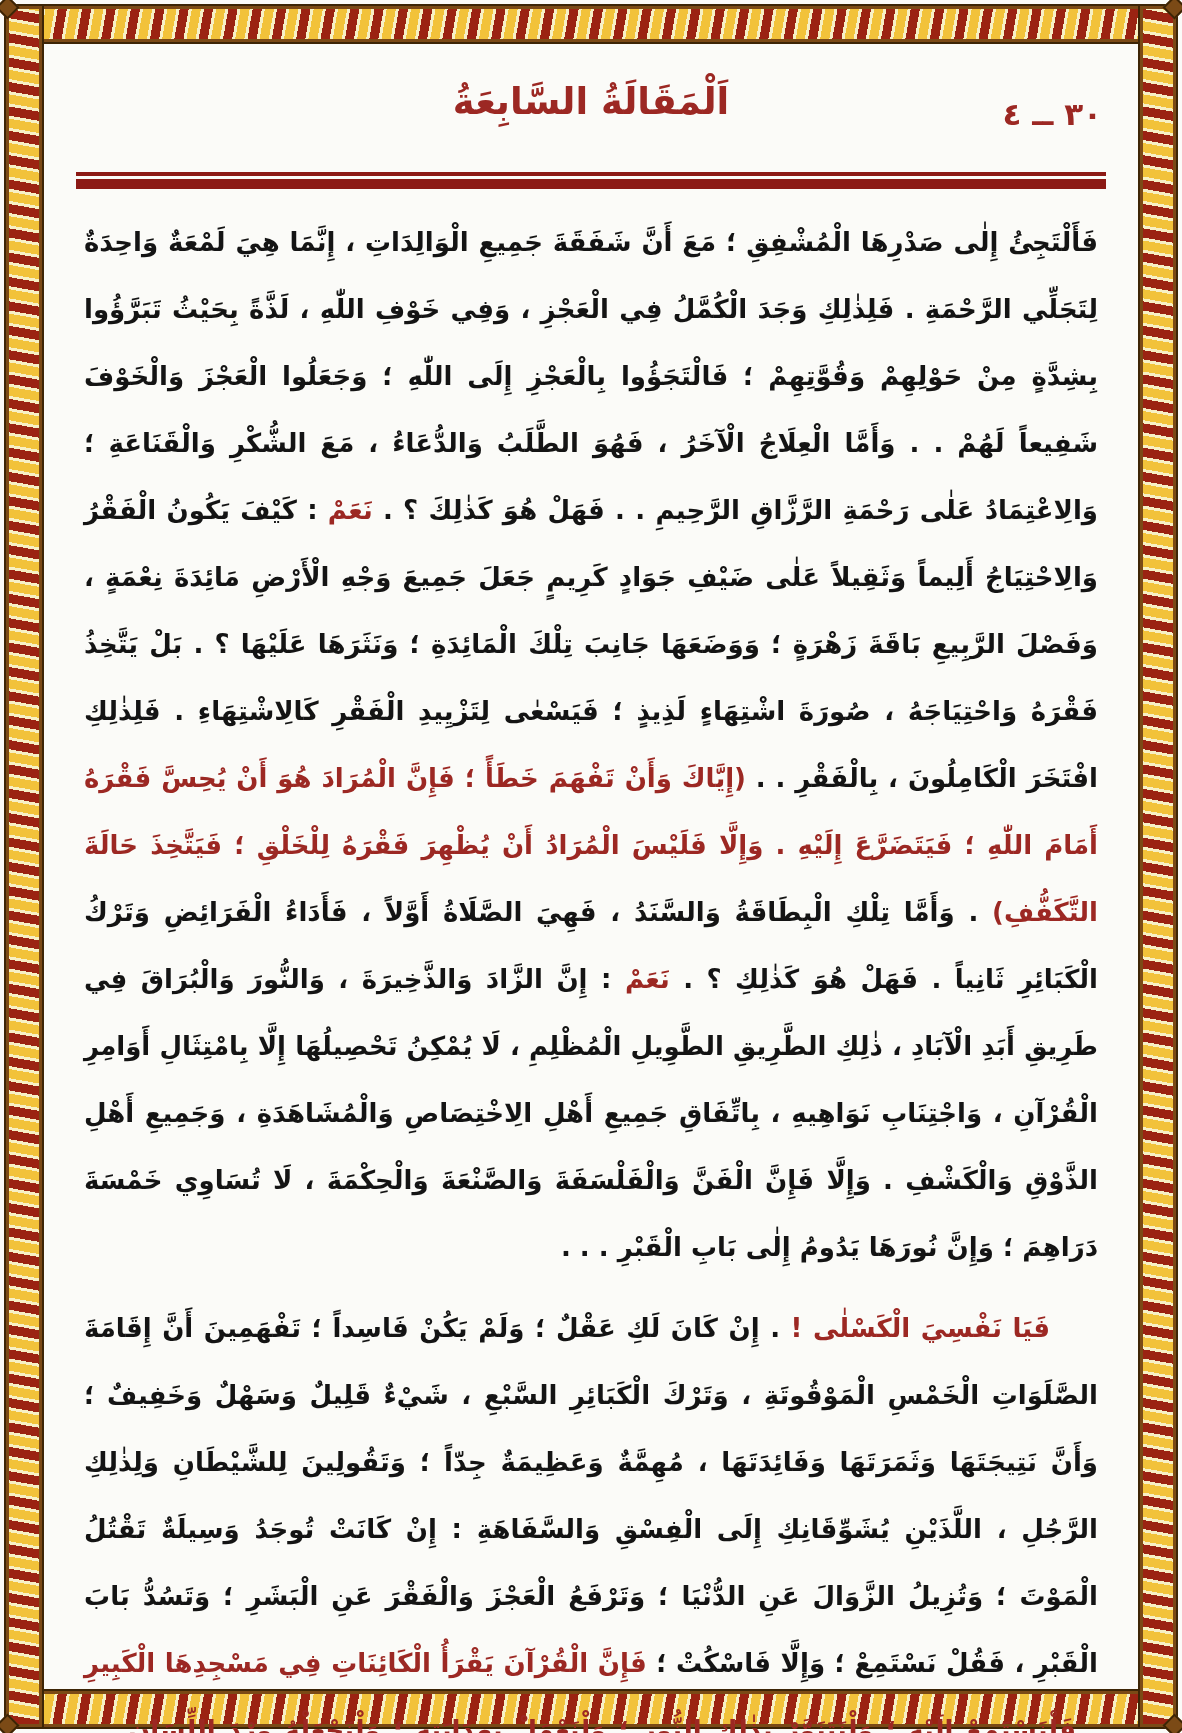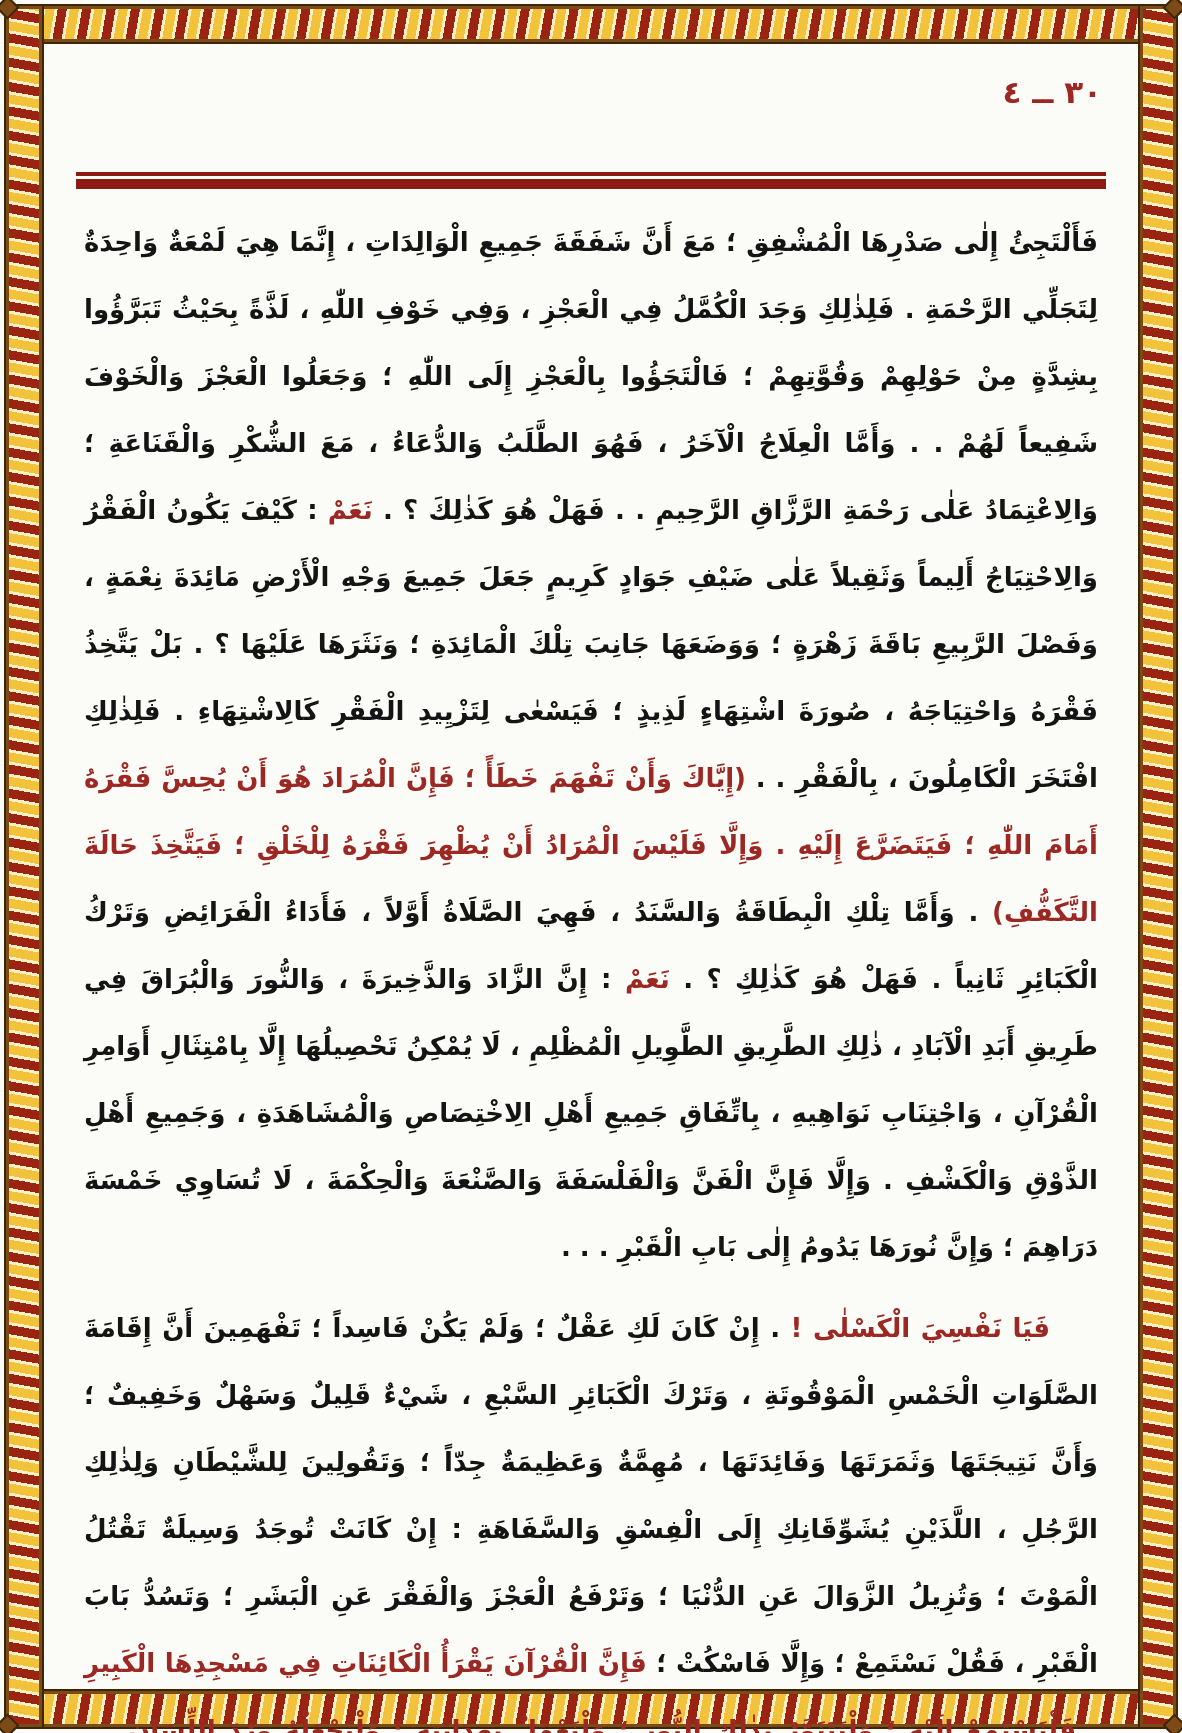--- a/index.html
+++ b/index.html
@@ -68,21 +68,21 @@
     margin:0;
     padding-top:22px;
     text-align:center;
     font-size:37px;
     font-weight:bold;
     color:var(--accent-red);
     letter-spacing:1px;
   }
   .page-number{
     position:absolute;
-    left:8px;top:16px;              
+    left:8px;top:38px;              
     right:auto;
     font-size:31px;
     font-weight:bold;
     color:var(--accent-red);
     direction:rtl;
   }
   
   .page-number{left:auto;right:4px;}
 
   .title-rule{margin-top:14px;}
@@ -112,20 +112,21 @@
   <div class="ornament vert left"></div>
   <div class="ornament vert right"></div>
   <div class="finial tl"></div>
   <div class="finial tr"></div>
   <div class="finial bl"></div>
   <div class="finial br"></div>
 
   <div class="content">
 
     <div class="header">
+      <h1 class="page-title">اَلْمَقَالَةُ السَّابِعَةُ</h1>
       <span class="page-number" dir="rtl">٣٠ ــ ٤</span>
     </div>
 
     <div class="title-rule">
       <div class="thin"></div>
       <div class="gap"></div>
       <div class="thick"></div>
     </div>
 
     <div class="body-text">

